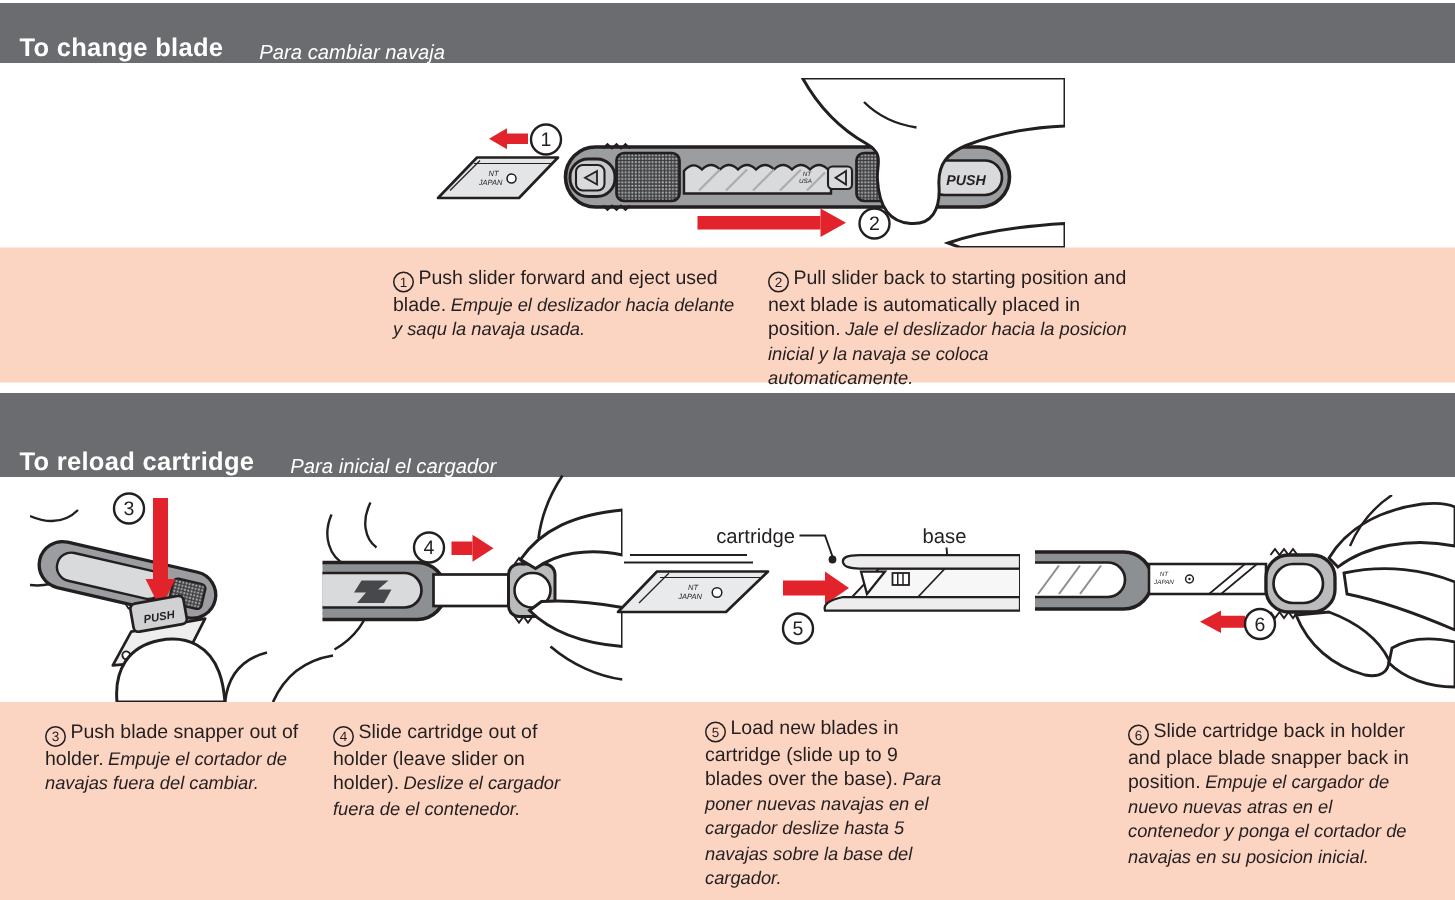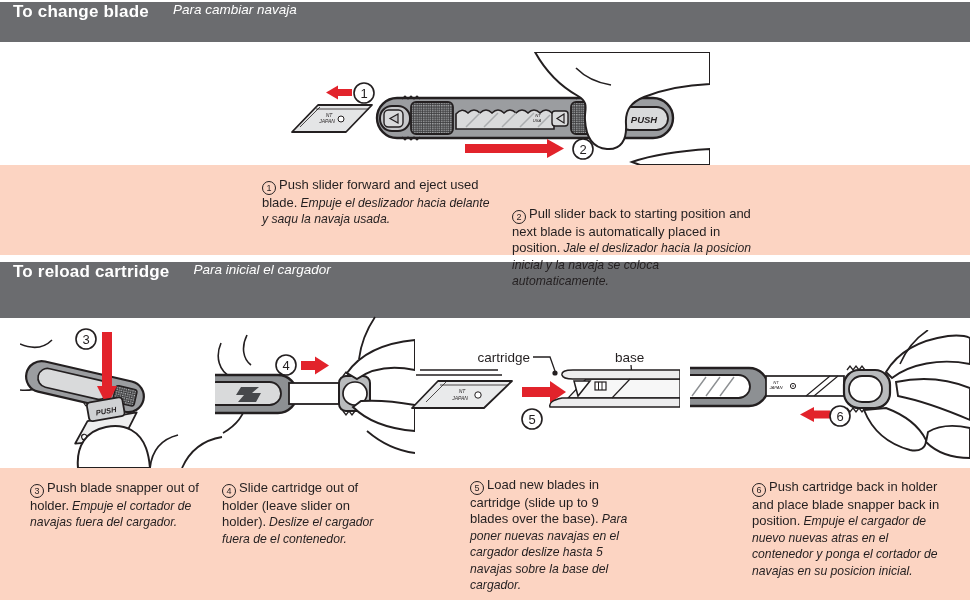--- a/index.html
+++ b/index.html
@@ -1,19 +1,19 @@
 <!DOCTYPE html>
 <html><head>
 <meta charset="utf-8">
 <style>
   html,body{margin:0;padding:0;background:#fff;}
   .page{position:relative;width:970px;height:600px;background:#fff;overflow:hidden;
         font-family:"Liberation Sans",sans-serif;color:#231f20;}
   .band-header{position:absolute;left:0;width:970px;height:40px;background:#6b6c6f;
-        color:#fff;display:flex;align-items:flex-start;padding-left:13px;box-sizing:border-box;}
+        color:#fff;display:flex;align-items:flex-end;padding-left:13px;box-sizing:border-box;}
   .bh-title{font-size:17px;font-weight:bold;letter-spacing:.2px;}
   .bh-sub{font-size:13.5px;font-style:italic;margin-left:24px;}
   .panel-pink{position:absolute;left:0;width:970px;background:#fcd4c2;}
   .step{position:absolute;font-size:13px;line-height:16.5px;}
   .cnum{display:inline-block;width:12px;height:12px;line-height:12px;text-align:center;
         border:1px solid #231f20;border-radius:50%;font-size:9px;vertical-align:-1.5px;
         margin-right:3px;background:transparent;}
   .en{font-weight:normal;}
   .es{font-style:italic;font-weight:normal;font-size:12.2px;margin-left:3px;}
   .fig{position:absolute;}
@@ -235,29 +235,29 @@
     <g>
       <circle cx="150" cy="86" r="10" fill="#fff" stroke="#231f20" stroke-width="1.6"></circle>
       <text x="150" y="90.5" font-size="13" text-anchor="middle">6</text>
     </g>
   </svg>
   </div>
 
   <div class="step" style="left:262px;top:177px;width:234px;">
     <span class="cnum">1</span><span class="en">Push slider forward and eject used blade.</span><span class="es">Empuje el deslizador hacia delante y saqu la navaja usada.</span>
   </div>
-  <div class="step" style="left:512px;top:177px;width:242px;margin-top:29px;">
+  <div class="step" style="left:512px;top:177px;width:242px;">
     <span class="cnum">2</span><span class="en">Pull slider back to starting position and next blade is automatically placed in position.</span><span class="es">Jale el deslizador hacia la posicion inicial y la navaja se coloca automaticamente.</span>
   </div>
   <div class="step" style="left:30px;top:480px;width:172px;">
-    <span class="cnum">3</span><span class="en">Push blade snapper out of holder.</span><span class="es">Empuje el cortador de navajas fuera del cargador.</span>
+    <span class="cnum">3</span><span class="en">Push blade snapper out of holder.</span><span class="es">Empuje el cortador de navajas fuera del cambiar.</span>
   </div>
   <div class="step" style="left:222px;top:480px;width:162px;">
     <span class="cnum">4</span><span class="en">Slide cartridge out of holder (leave slider on holder).</span><span class="es">Deslize el cargador fuera de el contenedor.</span>
   </div>
   <div class="step" style="left:470px;top:477px;width:168px;">
     <span class="cnum">5</span><span class="en">Load new blades in cartridge (slide up to 9 blades over the base).</span><span class="es">Para poner nuevas navajas en el cargador deslize hasta 5 navajas sobre la base del cargador.</span>
   </div>
   <div class="step" style="left:752px;top:479px;width:192px;">
-    <span class="cnum">6</span><span class="en">Push cartridge back in holder and place blade snapper back in position.</span><span class="es">Empuje el cargador de nuevo nuevas atras en el contenedor y ponga el cortador de navajas en su posicion inicial.</span>
+    <span class="cnum">6</span><span class="en">Slide cartridge back in holder and place blade snapper back in position.</span><span class="es">Empuje el cargador de nuevo nuevas atras en el contenedor y ponga el cortador de navajas en su posicion inicial.</span>
   </div>
 
 </div>
 
 </body></html>

